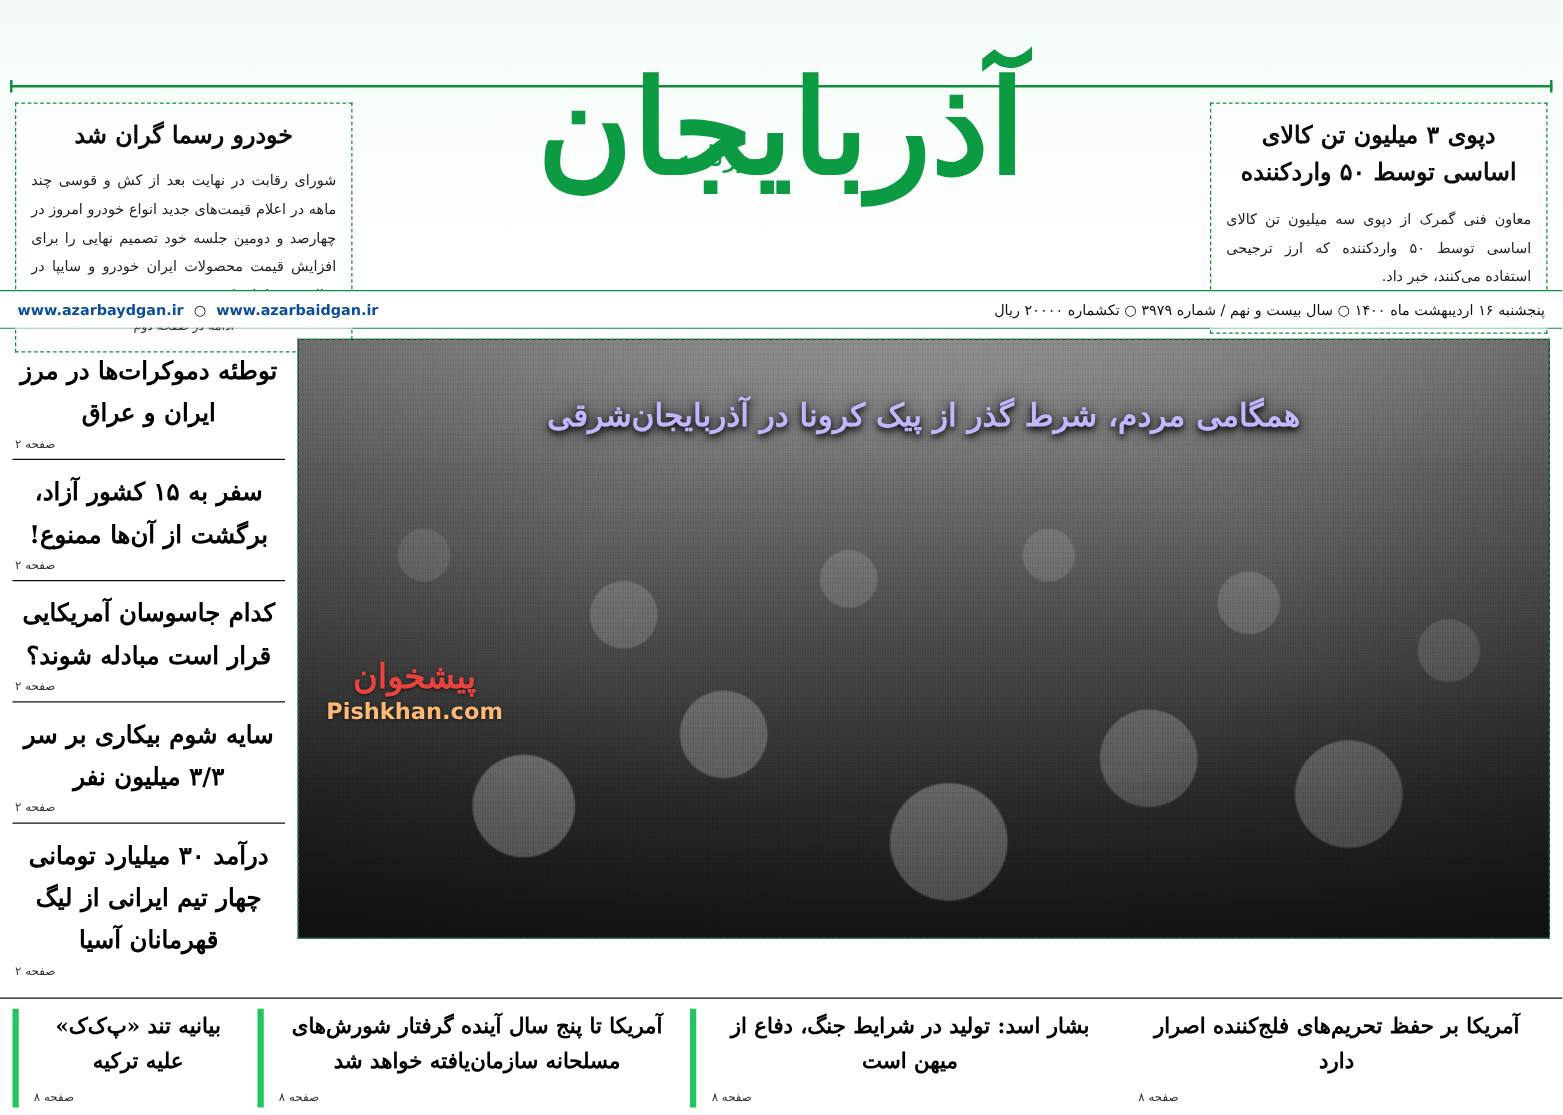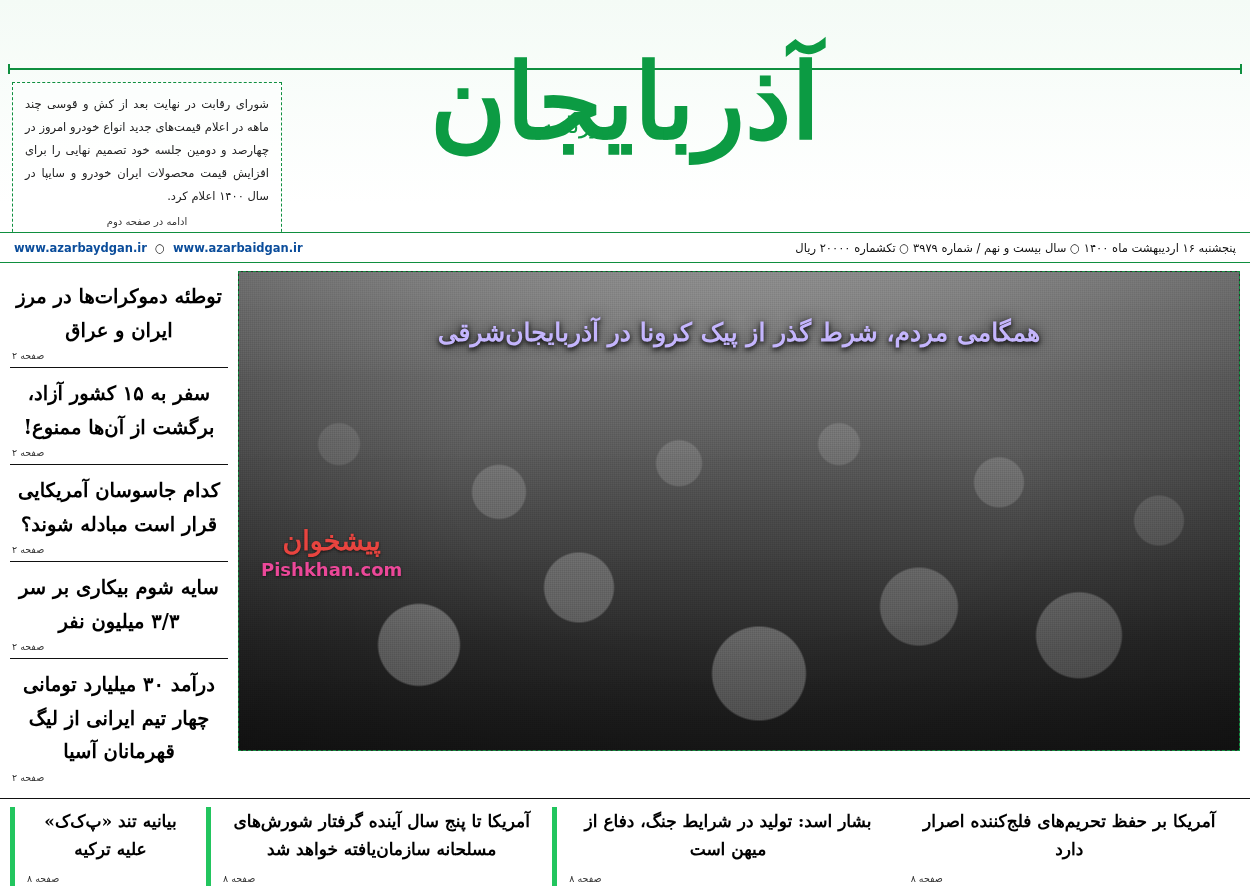--- a/index.html
+++ b/index.html
@@ -237,21 +237,21 @@
     font-family: Liberation Serif, serif;
     font-size: 27px;
     font-weight: 700;
     color: #e8443f;
     text-shadow: 0 1px 3px rgba(0,0,0,0.6);
   }
   .watermark .wm-en {
     direction: ltr;
     font-size: 18px;
     font-weight: 700;
-    color: #ec4899;
+    color: #fdba74;
     text-shadow: 0 1px 3px rgba(0,0,0,0.6);
     margin-top: 2px;
   }
 
   
   .footer {
     position: absolute;
     left: 0; right: 0; bottom: 0;
     height: 94px;
     border-top: 1px solid #111;
@@ -292,22 +292,28 @@
 <div class="page">
 
   <div class="masthead">
     <div class="masthead-rule-top"></div>
 
     <div class="logo-wrap">
       <div class="logo-main">آذربایجان</div>
       <div class="logo-sub">روزنامه</div>
     </div>
 
+    <div class="teaser right">
+      <div class="teaser-title">دپوی ۳ میلیون تن کالای اساسی توسط ۵۰ واردکننده</div>
+      <div class="teaser-body">معاون فنی گمرک از دپوی سه میلیون تن کالای اساسی توسط ۵۰ واردکننده که ارز ترجیحی استفاده می‌کنند، خبر داد.</div>
+      <div class="teaser-more">ادامه در صفحه دوم</div>
+    </div>
 
     <div class="teaser left">
+      <div class="teaser-title">خودرو رسما گران شد</div>
       <div class="teaser-body">شورای رقابت در نهایت بعد از کش و قوسی چند ماهه در اعلام قیمت‌های جدید انواع خودرو امروز در چهارصد و دومین جلسه خود تصمیم نهایی را برای افزایش قیمت محصولات ایران خودرو و سایپا در سال ۱۴۰۰ اعلام کرد.</div>
       <div class="teaser-more">ادامه در صفحه دوم</div>
     </div>
 
     <div class="infostrip">
       <div class="issue-line">پنجشنبه ۱۶ اردیبهشت ماه ۱۴۰۰ ○ سال بیست و نهم / شماره ۳۹۷۹ ○ تکشماره ۲۰۰۰۰ ریال</div>
       <div class="sites">
         <span>www.azarbaydgan.ir</span>
         <span class="dot">○</span>
         <span>www.azarbaidgan.ir</span>

